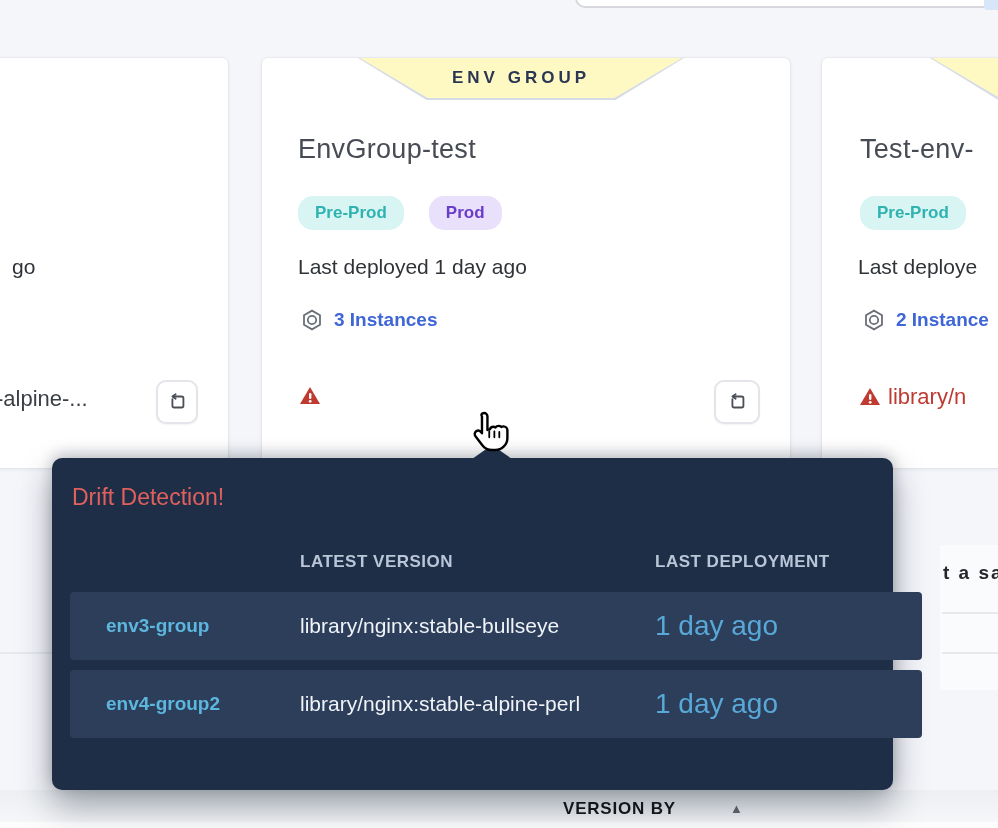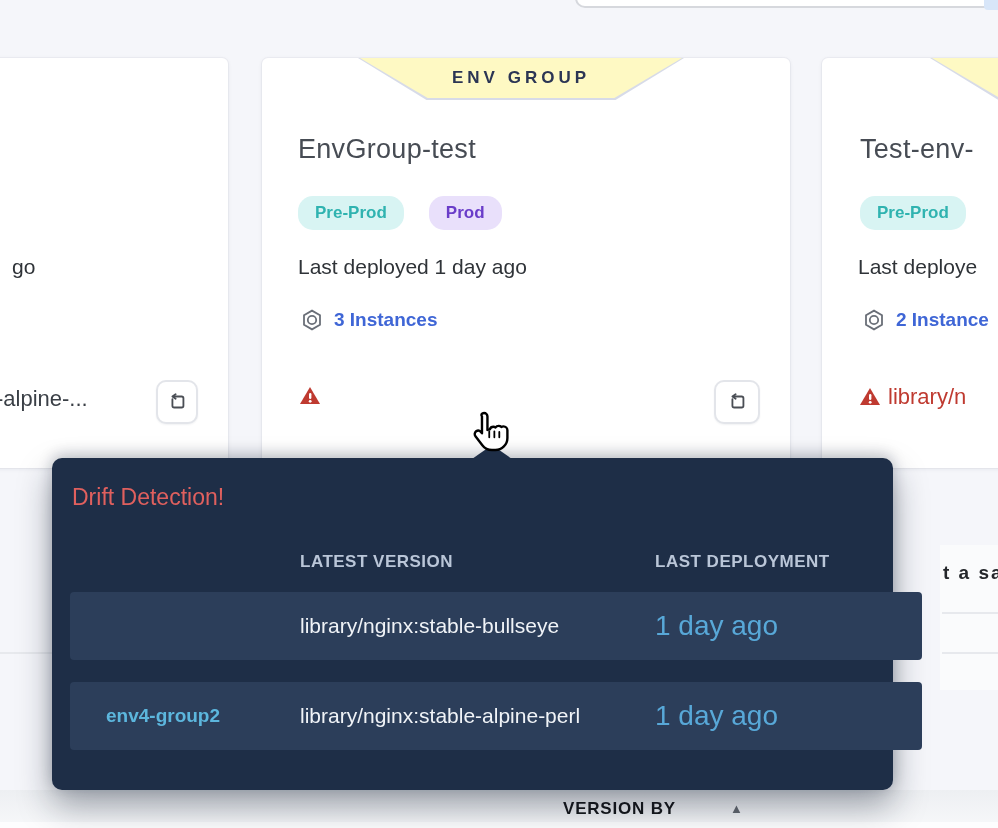--- a/index.html
+++ b/index.html
@@ -62,21 +62,21 @@
   #tooltip-arrow { position:absolute; left:420px; top:-13px; width:0; height:0;
                    border-left:20px solid transparent; border-right:20px solid transparent;
                    border-bottom:14px solid #1e2e47; }
   #tooltip-title { position:absolute; left:20px; top:26px; font-size:23px; font-weight:500; color:#e0605e; }
   .col-header { position:absolute; top:94px; font-size:17px; font-weight:bold;
                 letter-spacing:.5px; color:#bac6d8; white-space:nowrap; }
   #col-latest { left:248px; }
   #col-lastdep { left:603px; }
   .t-row { position:absolute; left:18px; width:852px; height:68px; background:#2c3e5a; border-radius:4px; }
   #t-row-0 { top:134px; }
-  #t-row-1 { top:224px; }
+  #t-row-1 { top:212px; }
   .t-row .name { position:absolute; left:36px; top:0; line-height:68px; font-size:19px;
                  font-weight:600; color:#5cb6dd; cursor:pointer; white-space:nowrap; }
   .t-row .version { position:absolute; left:230px; top:0; line-height:68px; font-size:21px;
                     color:#f0f3f7; white-space:nowrap; }
   .t-row .time { position:absolute; left:585px; top:0; line-height:68px; font-size:28px;
                  color:#58a8d8; white-space:nowrap; }
 
   #cursor { position:absolute; left:466px; top:410px; z-index:10; }
 </style>
 </head>
@@ -171,20 +171,21 @@
   </div>
   <div id="footer-white"></div>
 
   <div id="drift-tooltip">
     <div id="tooltip-arrow"></div>
     <div id="tooltip-title">Drift Detection!</div>
     <div class="col-header" id="col-latest">LATEST VERSION</div>
     <div class="col-header" id="col-lastdep">LAST DEPLOYMENT</div>
 
     <div class="t-row" id="t-row-0">
+      <span class="name">env3-group</span>
       <span class="version">library/nginx:stable-bullseye</span>
       <span class="time">1 day ago</span>
     </div>
     <div class="t-row" id="t-row-1">
       <span class="name">env4-group2</span>
       <span class="version">library/nginx:stable-alpine-perl</span>
       <span class="time">1 day ago</span>
     </div>
   </div>
 

